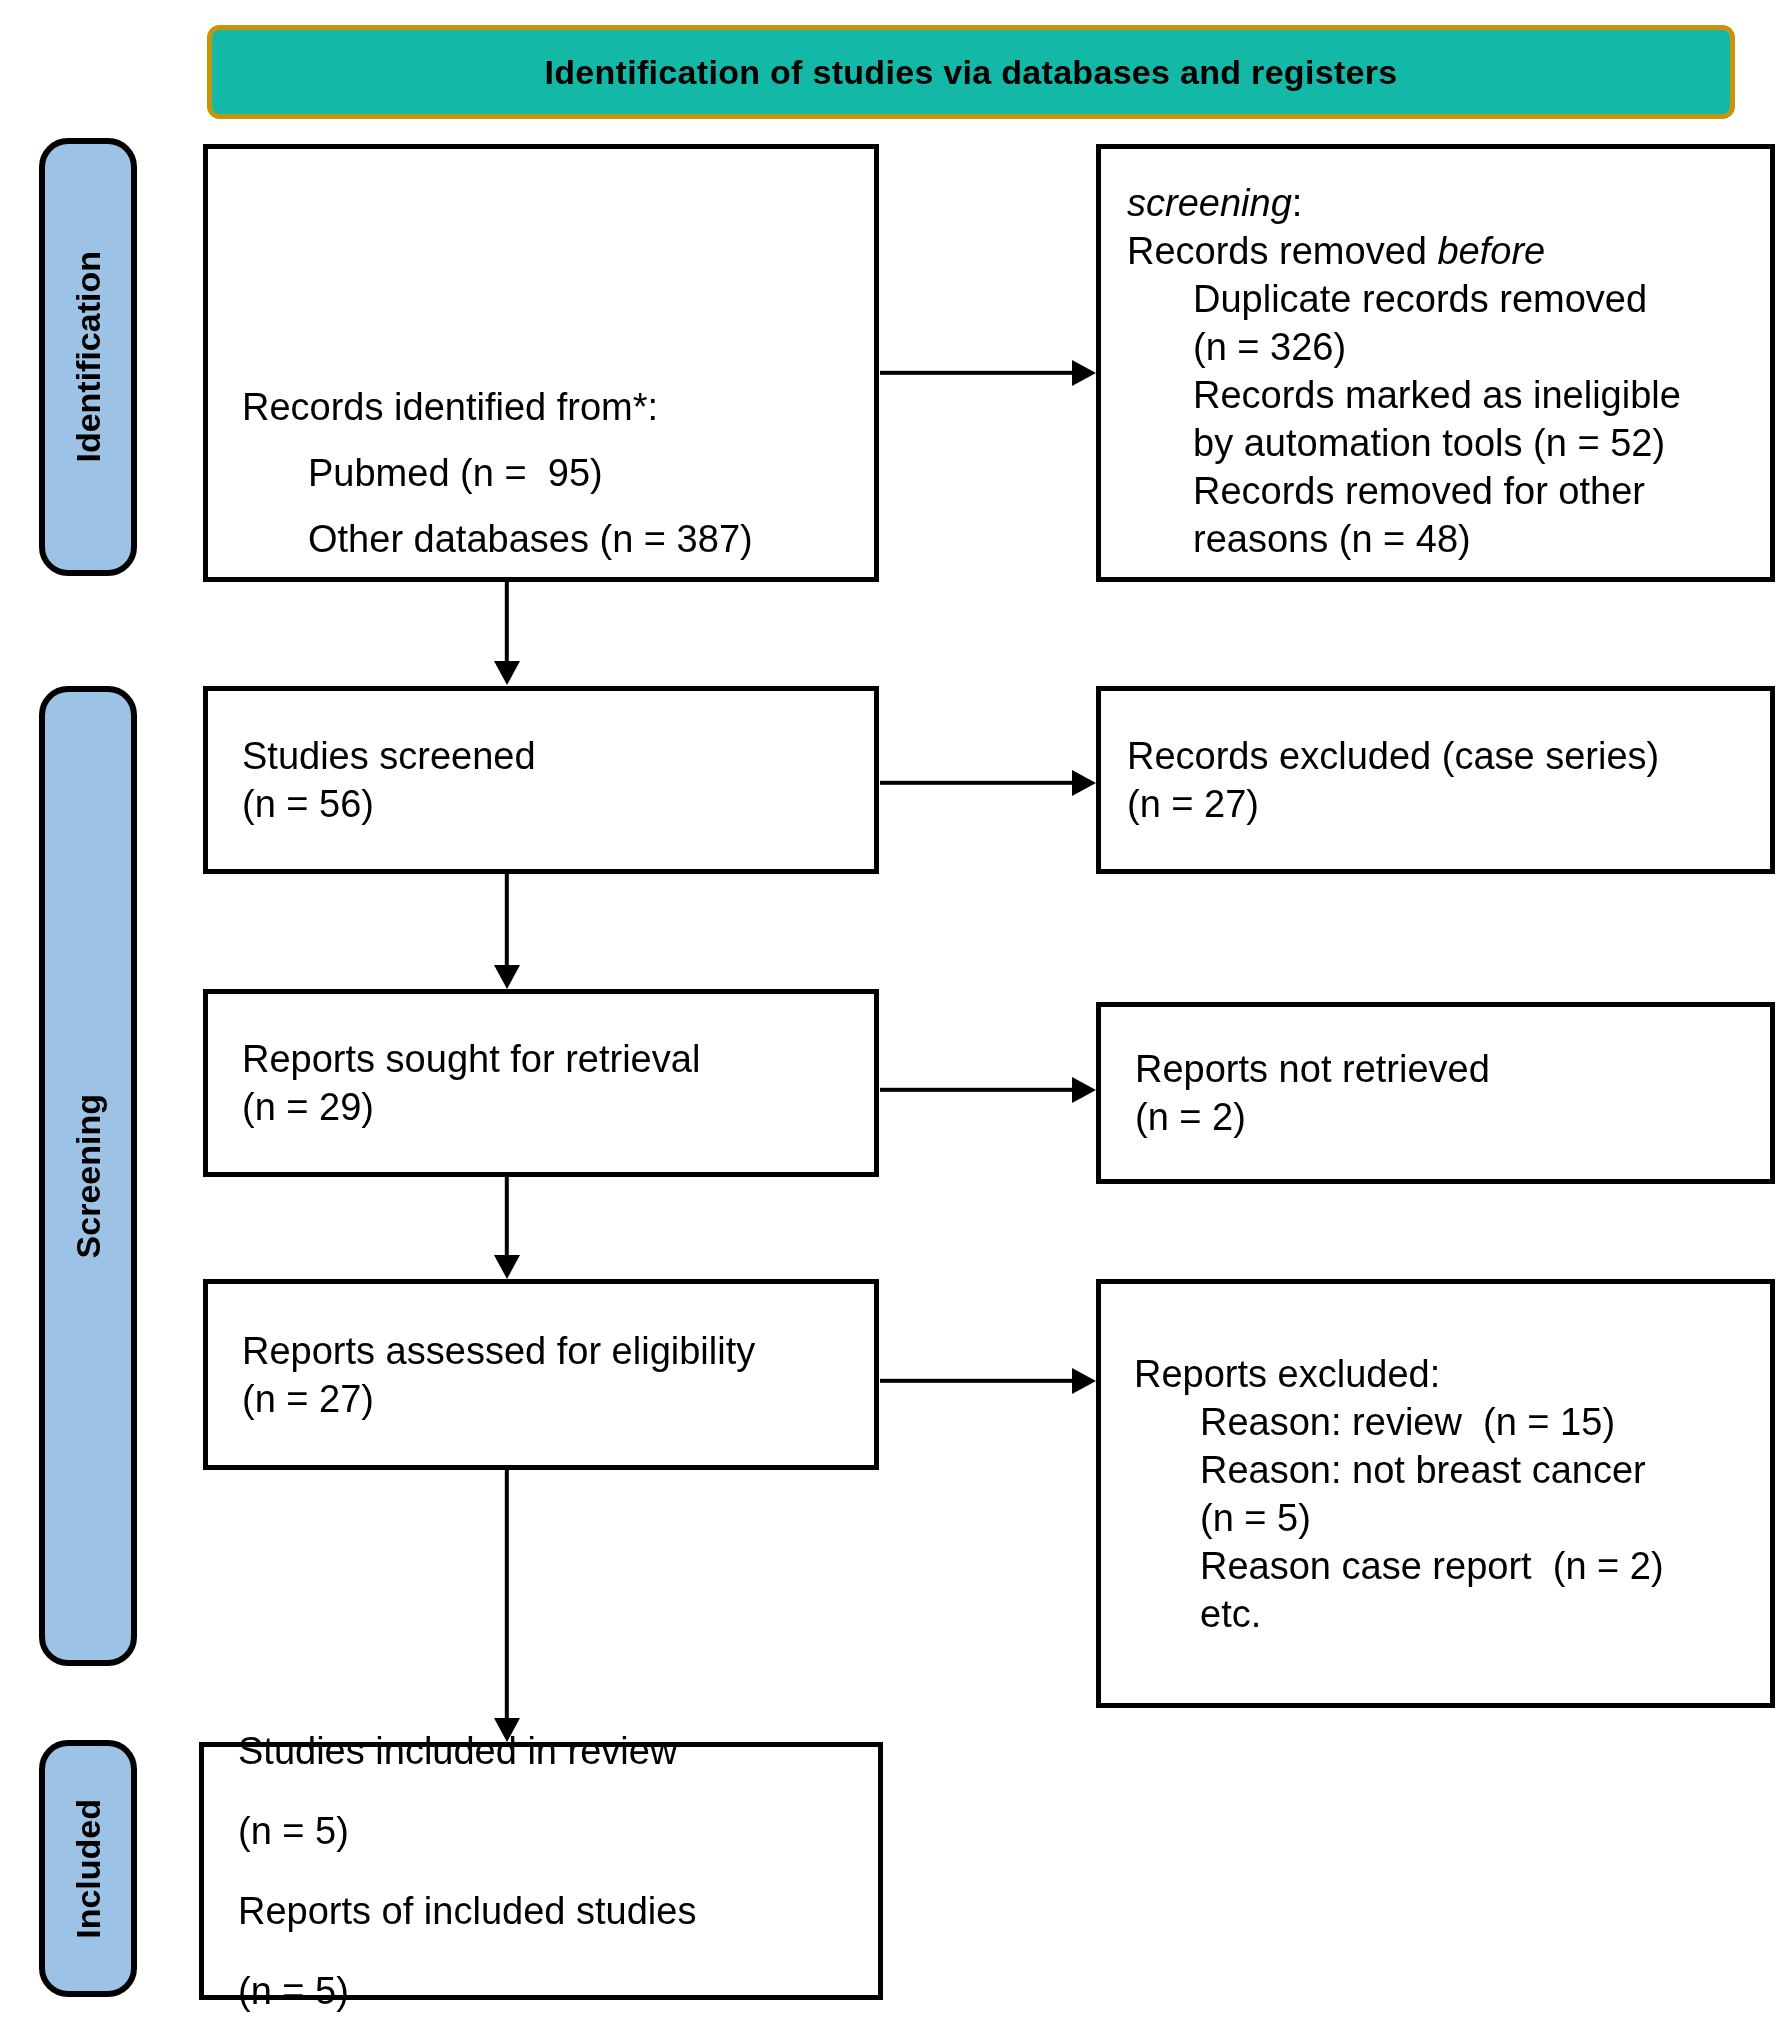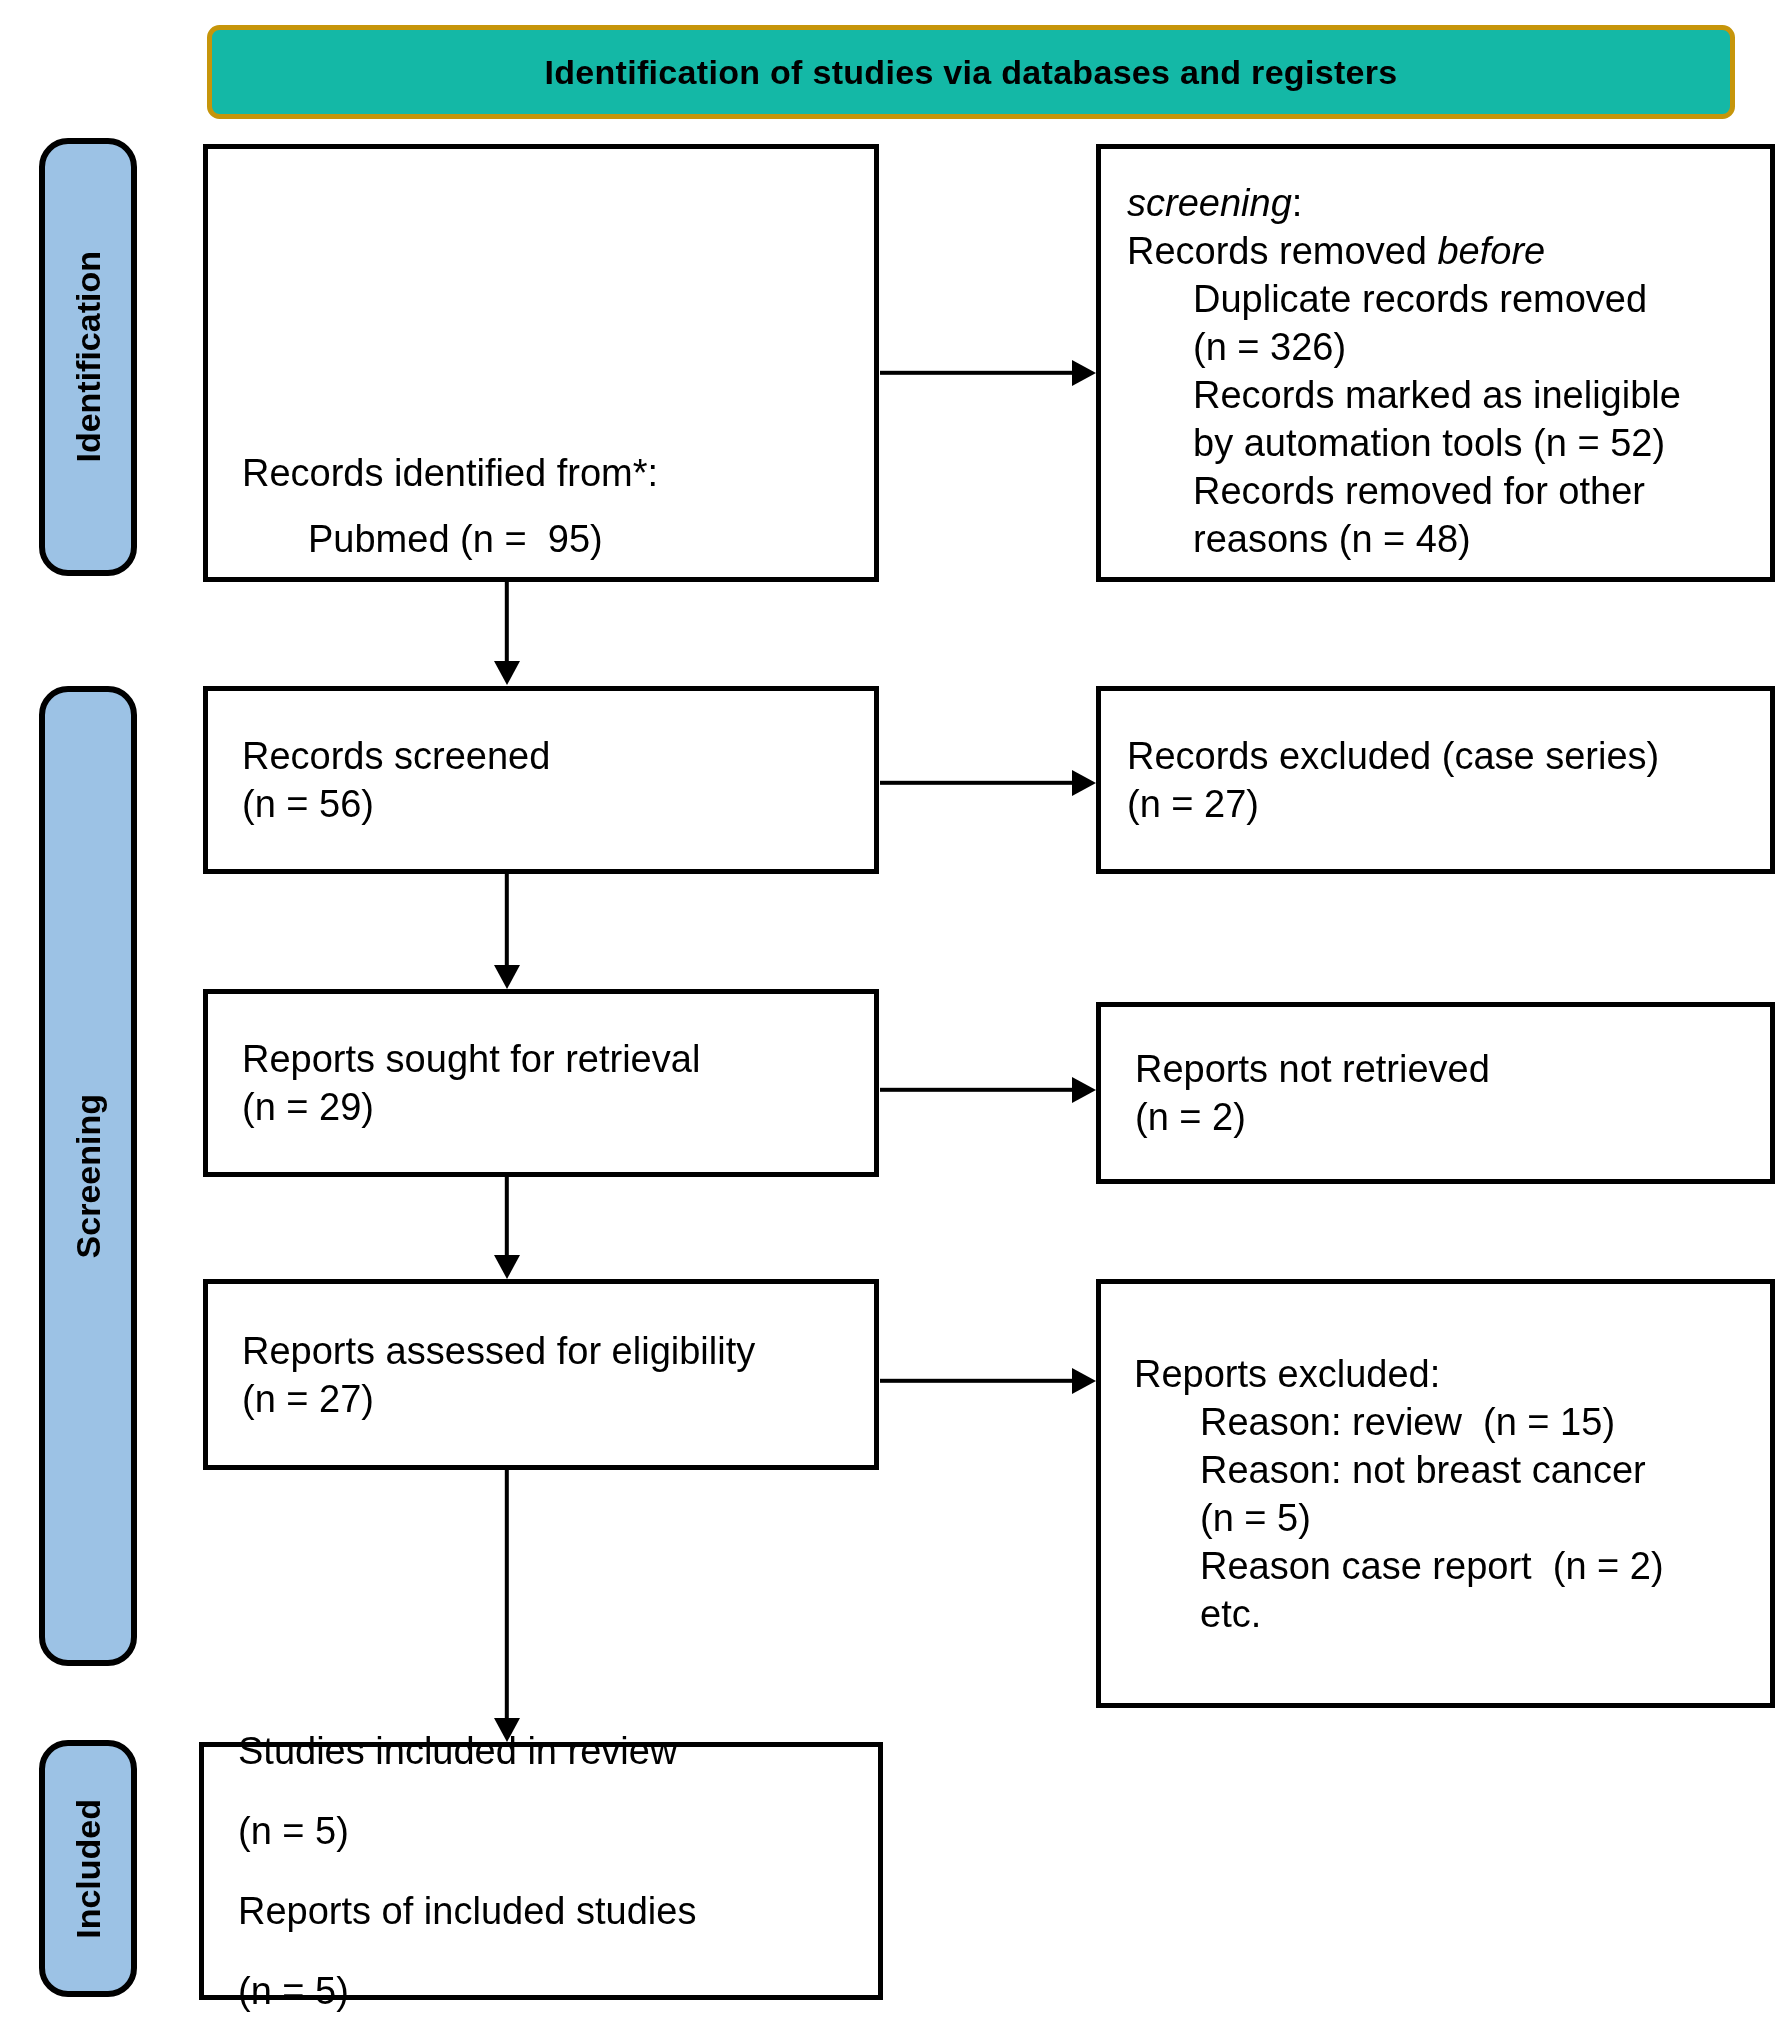--- a/index.html
+++ b/index.html
@@ -121,33 +121,34 @@
   <div class="stage" id="stage-screening" style="background: rgb(156, 194, 229);">
     <span class="vtext">Screening</span>
   </div>
   <div class="stage" id="stage-included" style="background: rgb(156, 194, 229);">
     <span class="vtext">Included</span>
   </div>
 
   <div class="flow-box" id="box-identified">
       <div class="line"><span>Records identified from*:</span></div>
       <div class="line indent"><span>Pubmed (n =  95)</span></div>
+      <div class="line indent"><span>Other databases (n = 387)</span></div>
     </div>
   <div class="flow-box" id="box-removed">
       <div class="line"><span class="it">screening</span><span>:</span></div>
       <div class="line"><span>Records removed </span><span class="it">before</span></div>
       <div class="line indent"><span>Duplicate records removed</span></div>
       <div class="line indent"><span>(n = 326)</span></div>
       <div class="line indent"><span>Records marked as ineligible</span></div>
       <div class="line indent"><span>by automation tools (n = 52)</span></div>
       <div class="line indent"><span>Records removed for other</span></div>
       <div class="line indent"><span>reasons (n = 48)</span></div>
     </div>
   <div class="flow-box" id="box-screened">
-      <div class="line"><span>Records screened</span></div>
+      <div class="line"><span>Studies screened</span></div>
       <div class="line"><span>(n = 56)</span></div>
     </div>
   <div class="flow-box" id="box-excluded-screen">
       <div class="line"><span>Records excluded (case series)</span></div>
       <div class="line"><span>(n = 27)</span></div>
     </div>
   <div class="flow-box" id="box-sought">
       <div class="line"><span>Reports sought for retrieval</span></div>
       <div class="line"><span>(n = 29)</span></div>
     </div>

